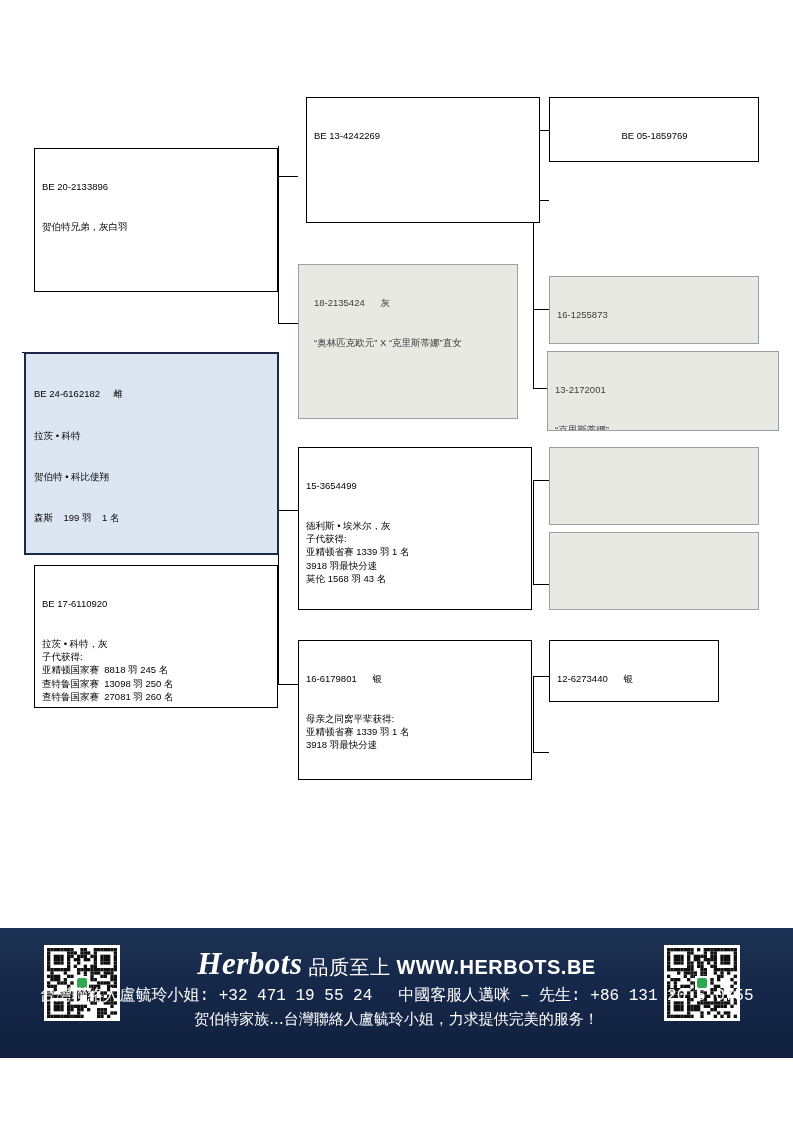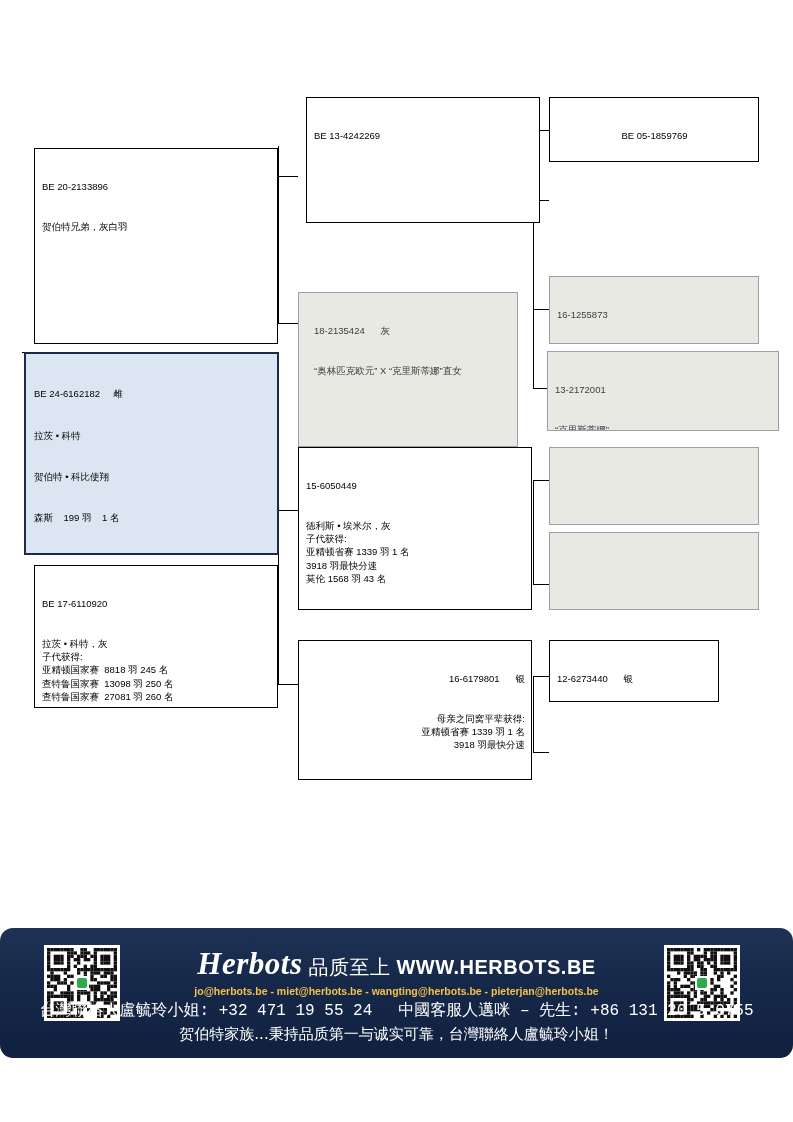--- a/index.html
+++ b/index.html
@@ -60,21 +60,20 @@
 
   
   .footer {
     position: absolute;
     left: 0;
     top: 928px;
     width: 793px;
     height: 130px;
     background: linear-gradient(180deg,#1d3254 0%, #16284a 45%, #10203e 100%);
     overflow: hidden;
-    border-radius: 13px;
   }
   .footer-inner {
     position: relative;
     width: 100%;
     height: 100%;
   }
   .qr {
     position: absolute;
     top: 17px;
     width: 76px;
@@ -182,53 +181,53 @@
     
     
     
     
     
     
     
     
   </div>
 
-  <div class="box" style="left:34px; top:148px; width:244px; height:196px;">
+  <div class="box" style="left:34px; top:148px; width:244px; height:144px;">
     <div>BE 20-2133896</div>
     <div>贺伯特兄弟，灰白羽</div>
   </div>
 
   <div class="box" style="left:34px; top:565px; width:244px; height:143px;">
     <div>BE 17-6110920</div>
     <div>拉茨 • 科特，灰
 子代获得:
 亚精顿国家赛  8818 羽 245 名
 查特鲁国家赛  13098 羽 250 名
 查特鲁国家赛  27081 羽 260 名</div>
   </div>
 
   <div class="box" style="left:298px; top:97px; width:234px; height:126px;margin-left:8px;">
     <div>BE 13-4242269</div>
   </div>
 
-  <div class="box grey" style="left:298px; top:292px; width:220px; height:155px;padding-left:15px;">
+  <div class="box grey" style="left:298px; top:264px; width:220px; height:155px;padding-left:15px;">
     <div>18-2135424      灰</div>
     <div>“奥林匹克欧元” X “克里斯蒂娜”直女</div>
   </div>
 
   <div class="box" style="left:298px; top:447px; width:234px; height:163px;">
-    <div>15-6050449</div>
+    <div>15-3654499</div>
     <div>德利斯 • 埃米尔，灰
 子代获得:
 亚精顿省赛 1339 羽 1 名
 3918 羽最快分速
 莫伦 1568 羽 43 名</div>
   </div>
 
-  <div class="box" style="left:298px; top:640px; width:234px; height:140px;text-align:right;">
+  <div class="box" style="left:298px; top:640px; width:234px; height:140px;">
     <div>16-6179801      银</div>
     <div>母亲之同窝平辈获得:
 亚精顿省赛 1339 羽 1 名
 3918 羽最快分速</div>
   </div>
 
   <div class="box" style="left:549px; top:97px; width:210px; height:65px;text-align:center;">
     <div>BE 05-1859769</div>
     
   </div>
@@ -777,22 +776,21 @@
               <rect x="66.66666666666667" y="66.66666666666667" width="3.3333333333333335" height="3.3333333333333335" fill="#101010"></rect>
               <rect x="28" y="28" width="14" height="14" fill="#ffffff"></rect>
               <rect x="30" y="30" width="10" height="10" rx="2" fill="#2fa84f"></rect>
             </svg></div>
       </div>
 
       <div class="brand">
         <div class="brand-line1">
           <span class="brand-herbots">Herbots</span><span class="brand-cn">品质至上</span><span class="brand-url">WWW.HERBOTS.BE</span>
         </div>
-        <div class="brand-emails">jo@herbots.be - miet@herbots.be - wangting@herbots.be - pieterjan@herbots.be</div>
         <div class="brand-phones">
           <span>台灣聯絡人盧毓玲小姐: +32 471 19 55 24</span><span class="sep"></span><span>中國客服人邁咪 – 先生: +86 131 20´5 0755</span>
         </div>
-        <div class="brand-slogan">贺伯特家族...秉持品质第一与诚实可靠，台灣聯絡人盧毓玲小姐！</div>
+        <div class="brand-slogan">贺伯特家族...台灣聯絡人盧毓玲小姐，力求提供完美的服务！</div>
       </div>
     </div>
   </div>
 
 </div>
 
 </body></html>

